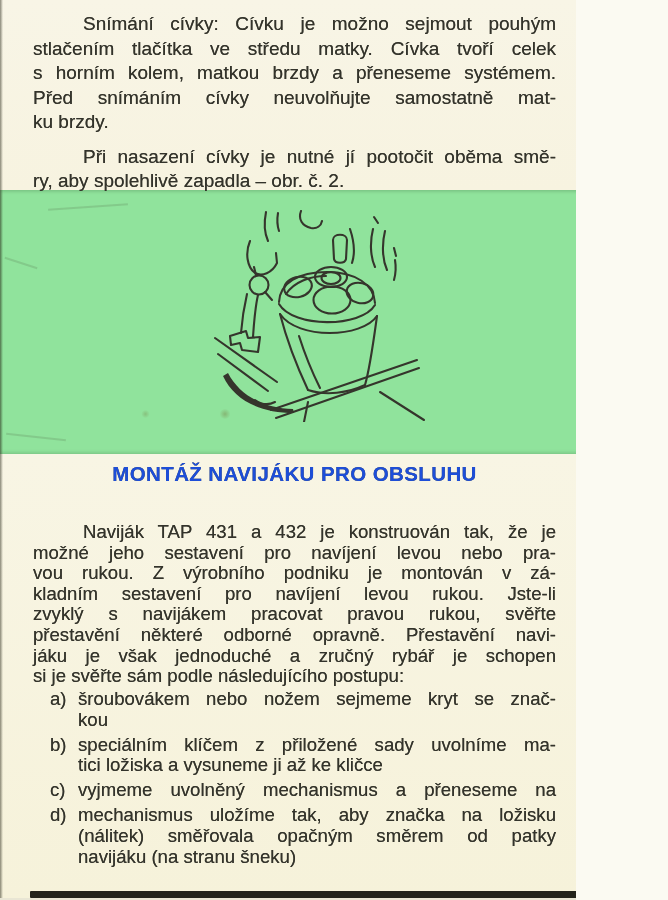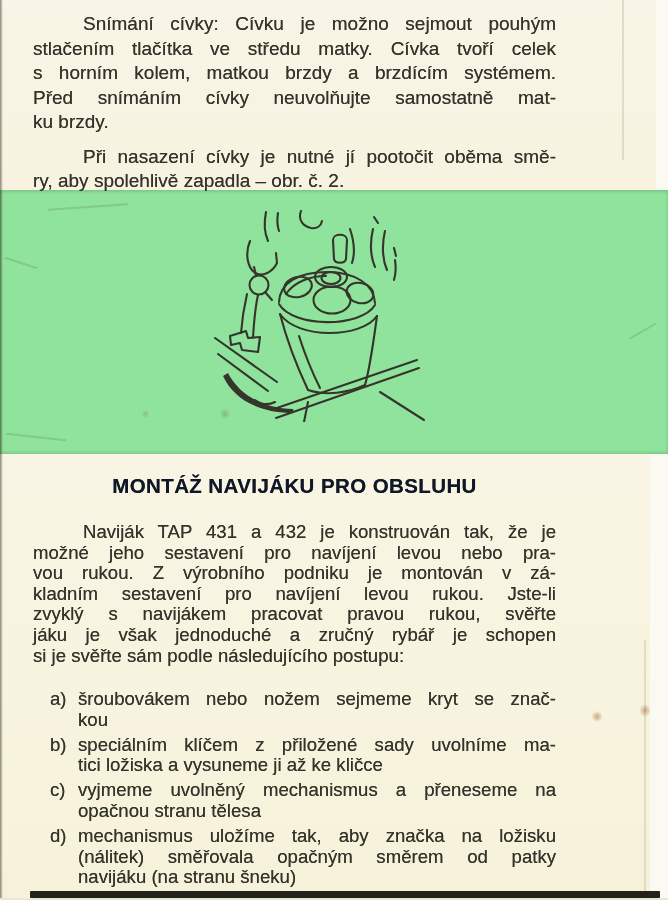--- a/index.html
+++ b/index.html
@@ -1,17 +1,17 @@
 <!DOCTYPE html>
 <html><head>
 <meta charset="utf-8">
 <style>
   html,body{margin:0;padding:0;background:#fbfaf2;}
   .page{
-    position:relative;width:668px;height:900px;overflow:hidden;
+    position:relative;width:576px;height:900px;overflow:hidden;
     background:#fbfaf2;
     font-family:"Liberation Sans","DejaVu Sans",sans-serif;
     color:#33332b;
   }
   
   .paper-top{position:absolute;left:0;top:0;width:656px;height:190px;background:linear-gradient(180deg,#f8f5e6,#f7f3e0);}
   .paper-bottom{position:absolute;left:0;top:454px;width:650px;height:446px;background:linear-gradient(180deg,#f8f5e4,#f6f2da);}
   .green-band{position:absolute;left:0;top:190px;width:668px;height:264px;background:#90e39c;box-shadow:inset 0 2px 3px rgba(90,150,95,.35), inset 0 -2px 3px rgba(90,150,95,.3);}
   .left-edge{position:absolute;left:0;top:0;width:3px;height:900px;background:linear-gradient(90deg,rgba(45,45,30,.55),rgba(45,45,30,0));}
   .bottom-bar{position:absolute;left:30px;top:891px;width:630px;height:7px;background:#23231b;border-radius:1px;}
@@ -22,21 +22,21 @@
   .crease-v{position:absolute;width:2px;background:rgba(120,110,75,.18);}
   .stain{position:absolute;border-radius:50%;}
 
   
   .textcol{position:absolute;left:33px;width:523px;}
   .line{white-space:normal;text-align:justify;text-align-last:justify;}
   .line.l{text-align-last:left;}
   .line.ind{text-indent:50px;}
   .intro{top:12px;font-size:19px;line-height:24.5px;text-shadow:0 0 .4px rgba(40,40,30,.75);}
   .intro .pgap{height:10px;}
-  .heading{top:461px;text-align:center;font-weight:700;font-size:20.5px;line-height:25px;letter-spacing:.4px;color:#0f172a;text-shadow:0 0 .4px rgba(30,30,25,.8);margin-top:12px;}
+  .heading{top:461px;text-align:center;font-weight:700;font-size:20.5px;line-height:25px;letter-spacing:.4px;color:#1d4ed8;text-shadow:0 0 .4px rgba(30,30,25,.8);}
   .mainpara{top:522px;font-size:18.6px;line-height:20.6px;text-shadow:0 0 .4px rgba(40,40,30,.75);}
   .list{top:689px;font-size:18.6px;line-height:20.6px;text-shadow:0 0 .4px rgba(40,40,30,.75);}
   .list-item{position:relative;padding-left:45px;margin-bottom:4.5px;}
   .marker{position:absolute;left:17px;top:0;}
 
   
   .illus{position:absolute;left:198px;top:210px;width:240px;height:212px;}
   .illus path,.illus ellipse,.illus circle{fill:none;stroke:#35352c;stroke-width:2.1;stroke-linecap:round;stroke-linejoin:round;}
   .illus .fill{fill:#35352c;stroke:none;}
 </style>
@@ -45,21 +45,21 @@
 
 <div class="page">
 
   <div class="paper-top"></div>
   <div class="green-band"></div>
   <div class="paper-bottom"></div>
 
   <div class="textcol intro">
     <div class="line ind">Snímání cívky: Cívku je možno sejmout pouhým</div>
     <div class="line">stlačením tlačítka ve středu matky. Cívka tvoří celek</div>
-    <div class="line">s horním kolem, matkou brzdy a brzdícím systémem.</div>
+    <div class="line">s horním kolem, matkou brzdy a přeneseme systémem.</div>
     <div class="line">Před snímáním cívky neuvolňujte samostatně mat-</div>
     <div class="line l">ku brzdy.</div>
     <div class="pgap"></div>
     <div class="line ind">Při nasazení cívky je nutné jí pootočit oběma smě-</div>
     <div class="line l">ry, aby spolehlivě zapadla – obr. č. 2.</div>
   </div>
 
   <svg class="illus" viewBox="0 0 240 212">
     <g>
       <path d="M68,2 C66,12 66,22 70,31"></path>
@@ -110,39 +110,39 @@
   <div class="textcol heading">
     <div>MONTÁŽ NAVIJÁKU PRO OBSLUHU</div>
   </div>
 
   <div class="textcol mainpara">
     <div class="line ind">Naviják TAP 431 a 432 je konstruován tak, že je</div>
     <div class="line">možné jeho sestavení pro navíjení levou nebo pra-</div>
     <div class="line">vou rukou. Z výrobního podniku je montován v zá-</div>
     <div class="line">kladním sestavení pro navíjení levou rukou. Jste-li</div>
     <div class="line">zvyklý s navijákem pracovat pravou rukou, svěřte</div>
+    <div class="line">přestavění některé odborné opravně. Přestavění navi-</div>
     <div class="line">jáku je však jednoduché a zručný rybář je schopen</div>
     <div class="line l">si je svěřte sám podle následujícího postupu:</div>
   </div>
 
   <div class="textcol list">
     <div class="list-item">
       <span class="marker">a)</span>
       <div class="line">šroubovákem nebo nožem sejmeme kryt se znač-</div>
       <div class="line l">kou</div>
     </div>
     <div class="list-item">
       <span class="marker">b)</span>
       <div class="line">speciálním klíčem z přiložené sady uvolníme ma-</div>
       <div class="line l">tici ložiska a vysuneme ji až ke kličce</div>
     </div>
     <div class="list-item">
       <span class="marker">c)</span>
       <div class="line">vyjmeme uvolněný mechanismus a přeneseme na</div>
-      <div class="line l">opačnou stranu tělesa</div>
     </div>
     <div class="list-item">
       <span class="marker">d)</span>
       <div class="line">mechanismus uložíme tak, aby značka na ložisku</div>
       <div class="line">(nálitek) směřovala opačným směrem od patky</div>
       <div class="line l">navijáku (na stranu šneku)</div>
     </div>
   </div>
 
   <div class="crease-v" style="left:622px;top:0;height:160px;"></div>

